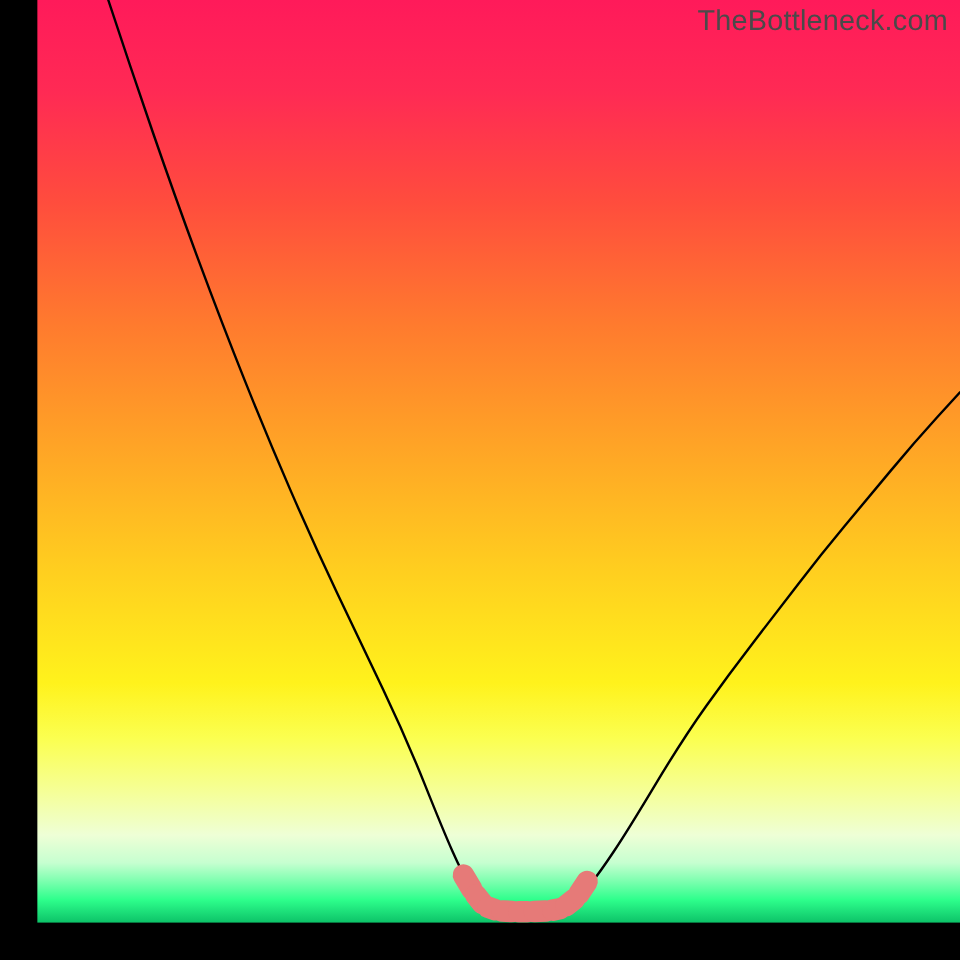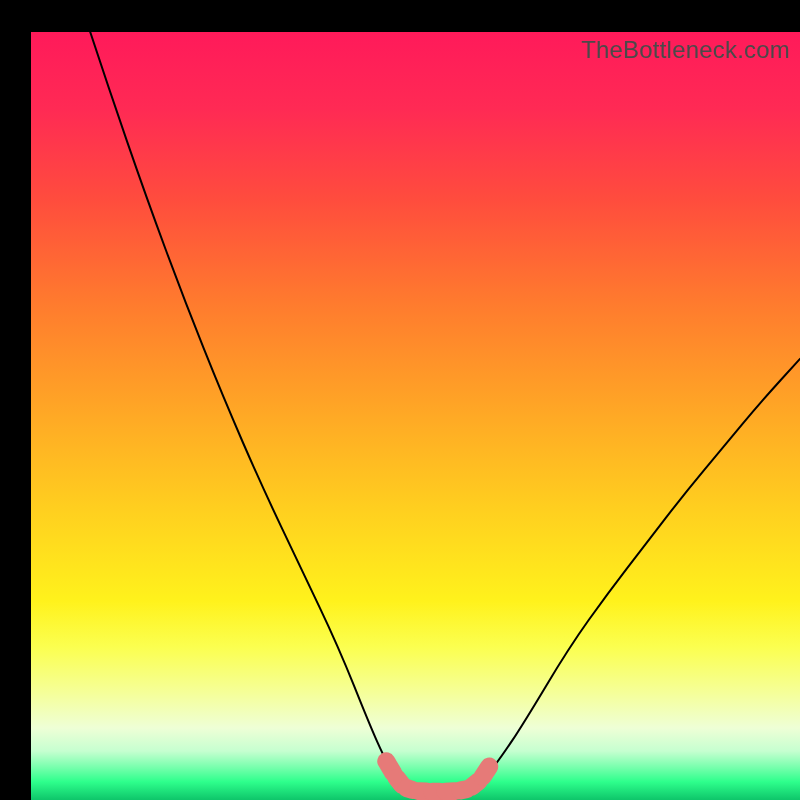--- a/index.html
+++ b/index.html
@@ -11,21 +11,20 @@
     overflow: hidden;
     font-family: Arial, Helvetica, sans-serif;
   }
   .frame {
     position: absolute;
     left: 31px;
     top: 0;
     width: 769px;
     height: 769px;
     background: #000;
-    margin-top: 32px;
   }
   .gradient {
     position: absolute;
     left: 0;
     top: 0;
     width: 769px;
     height: 769px;
   }
   .curves {
     position: absolute;

